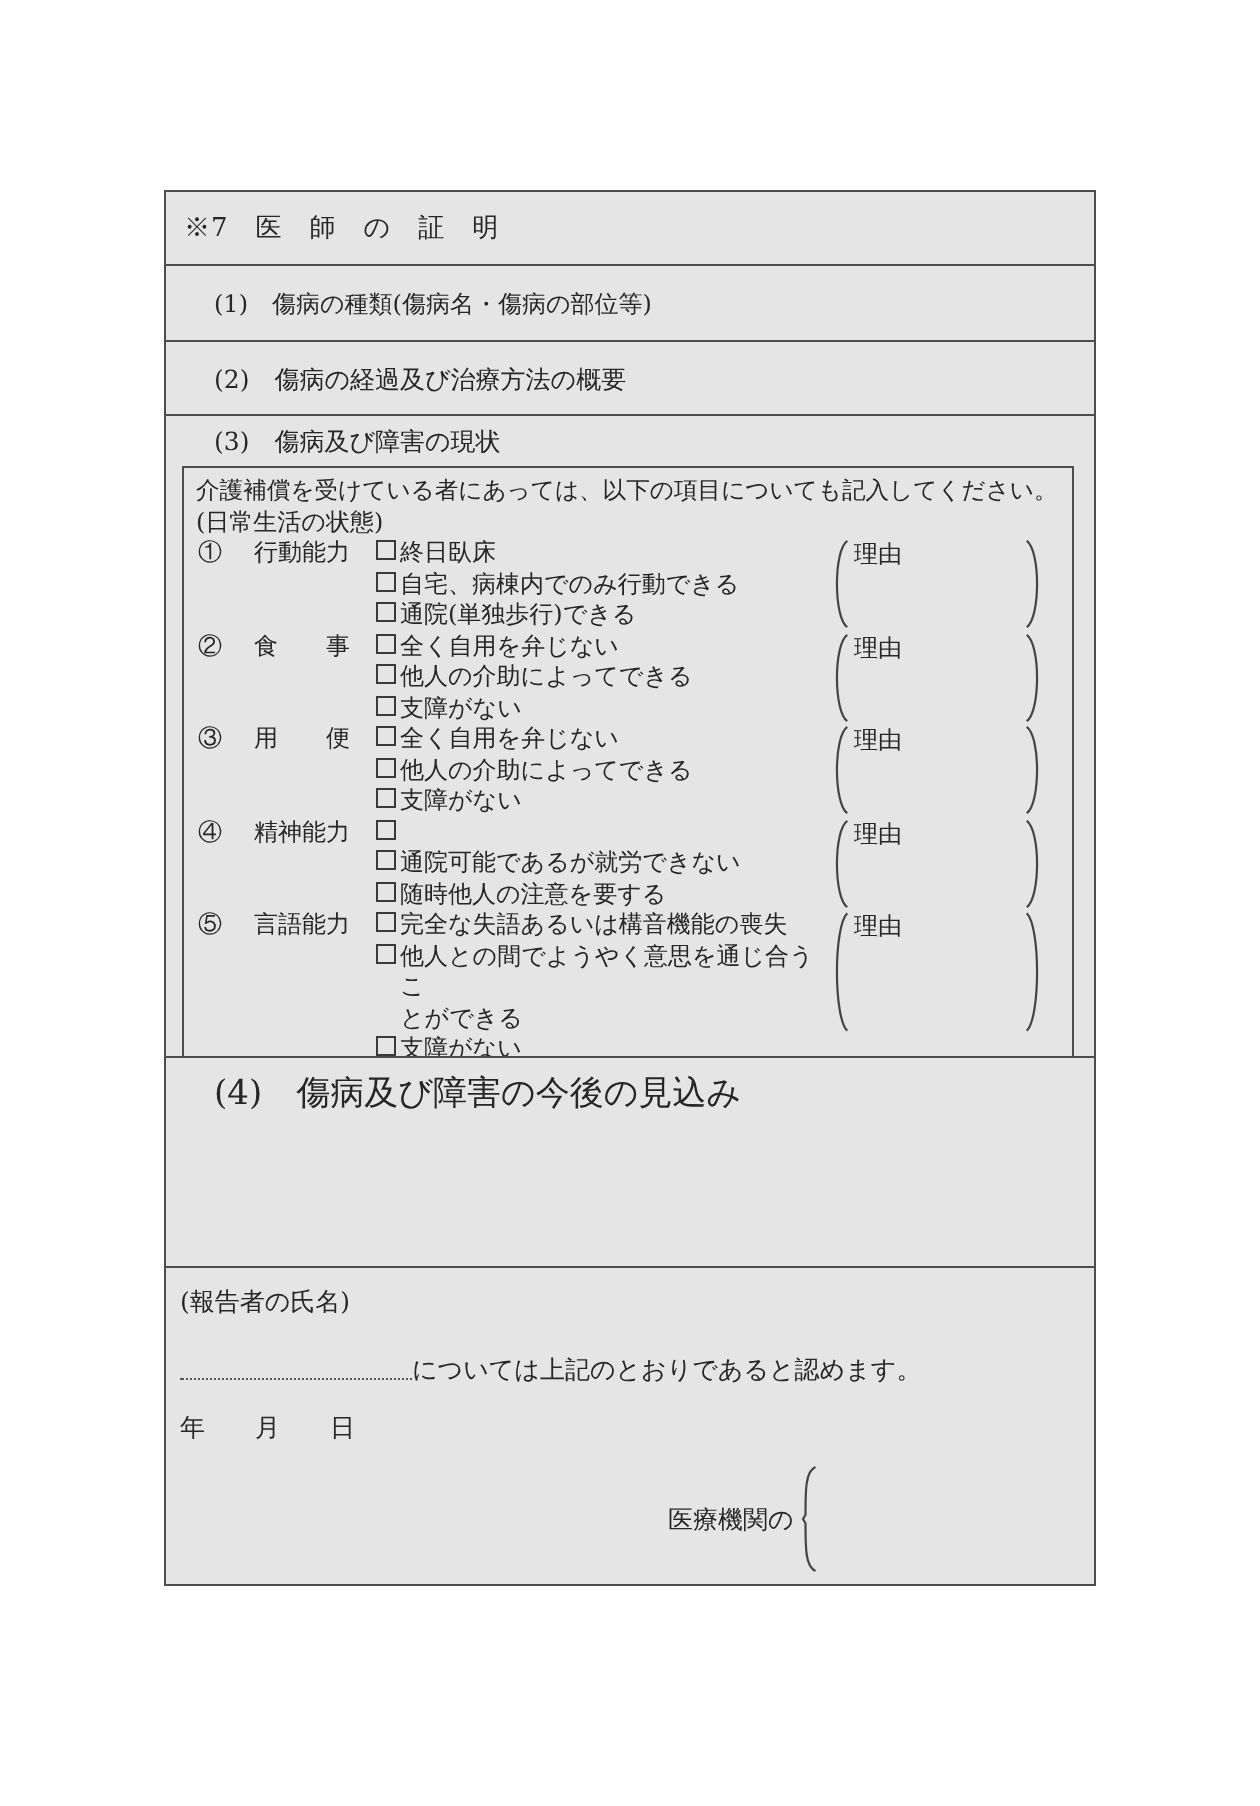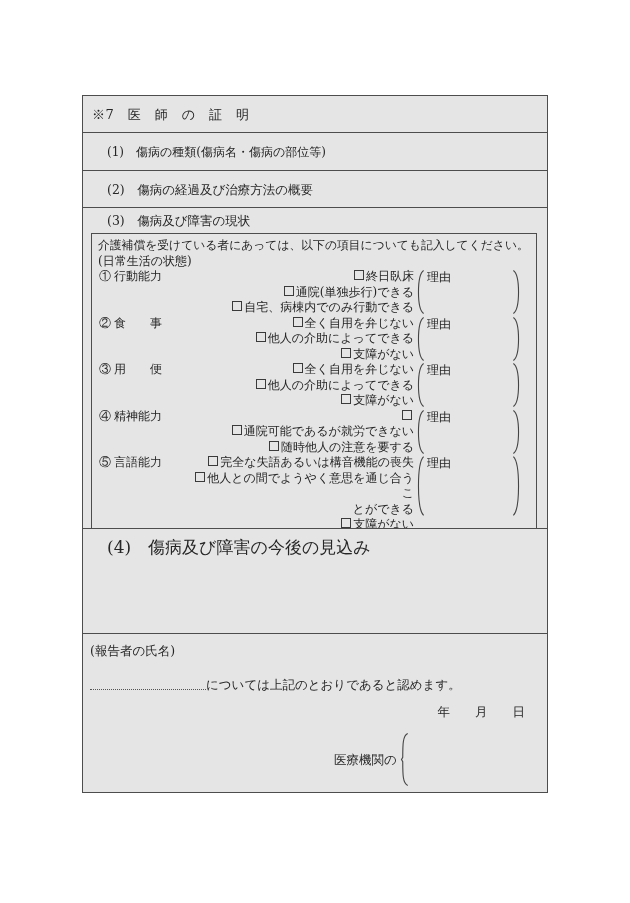--- a/index.html
+++ b/index.html
@@ -26,37 +26,37 @@
 
   
   .care-box{
     box-sizing:border-box;margin:4px 10px 0 8px;height:322px;
     border:1px solid #4d4d4d;padding:4px 6px 0 6px;font-size:12px;
   }
   .care-intro{line-height:15.5px;font-size:11.8px;white-space:nowrap;}
   .care-sub{line-height:15.5px;}
   .item{display:flex;align-items:flex-start;}
   .item .num{width:15px;margin-left:1px;line-height:15.5px;flex:none;}
-  .item .cat{width:74px;line-height:15.5px;flex:none;white-space:nowrap;}
-  .item .opts{flex:1;min-width:0;text-align:right;}
+  .item .cat{width:74px;line-height:15.5px;flex:none;white-space:nowrap;text-align:center;}
+  .item .opts{flex:1;min-width:0;}
   .opt{padding-left:12px;text-indent:-12px;line-height:15.5px;white-space:pre-line;}
   .cb{display:inline-block;width:8px;height:8px;border:1px solid #3a3a3a;margin-right:2px;vertical-align:0;}
   .reason{position:relative;width:109px;flex:none;margin-right:7px;height:44px;margin-top:1px;}
   .reason-tall{height:60px;}
   .reason .paren{position:absolute;top:0;height:100%;width:11px;}
   .reason .paren-l{left:0;}
   .reason .paren-r{right:0;}
   .reason-label{position:absolute;left:13px;top:0;line-height:15px;font-size:12px;}
 
   
   .footer-inner{padding:9px 0 0 7px;font-size:12.5px;}
   .reporter{line-height:15px;}
   .certify{margin-top:19px;line-height:15px;}
   .dotted-blank{display:inline-block;width:116px;height:11px;border-bottom:1.6px dotted #555;vertical-align:-1px;}
-  .date-line{margin-top:14px;text-align:right;padding-right:22px;line-height:15px;font-family:Liberation Mono, monospace;}
+  .date-line{margin-top:14px;text-align:left;padding-right:22px;line-height:15px;}
   .institution{margin-top:12px;margin-left:203px;display:flex;align-items:center;}
   .inst-label{line-height:16px;white-space:nowrap;padding-left:41px;}
   .inst-brace{width:10px;height:53px;margin:0 3px 0 2px;flex:none;}
   .inst-lines div{line-height:16.5px;white-space:nowrap;}
 </style>
 </head>
 <body>
 
 <svg width="0" height="0" style="position:absolute">
   <defs>
@@ -85,22 +85,22 @@
 
     <div class="care-box">
       <div class="care-intro">介護補償を受けている者にあっては、以下の項目についても記入してください。</div>
       <div class="care-sub nw">(日常生活の状態)</div>
 
       <div class="item">
         <span class="num">①</span>
         <span class="cat">行動能力</span>
         <div class="opts">
           <div class="opt"><span class="cb"></span><span>終日臥床</span></div>
+          <div class="opt"><span class="cb"></span><span>自宅、病棟内でのみ行動できる</span></div>
           <div class="opt"><span class="cb"></span><span>通院(単独歩行)できる</span></div>
-          <div class="opt"><span class="cb"></span><span>自宅、病棟内でのみ行動できる</span></div>
         </div>
         <div class="reason">
           <svg class="paren paren-l">
               <use href="#paren-left"></use>
             </svg>
           <span class="reason-label">理由</span>
           <svg class="paren paren-r">
               <use href="#paren-right"></use>
             </svg>
         </div>

